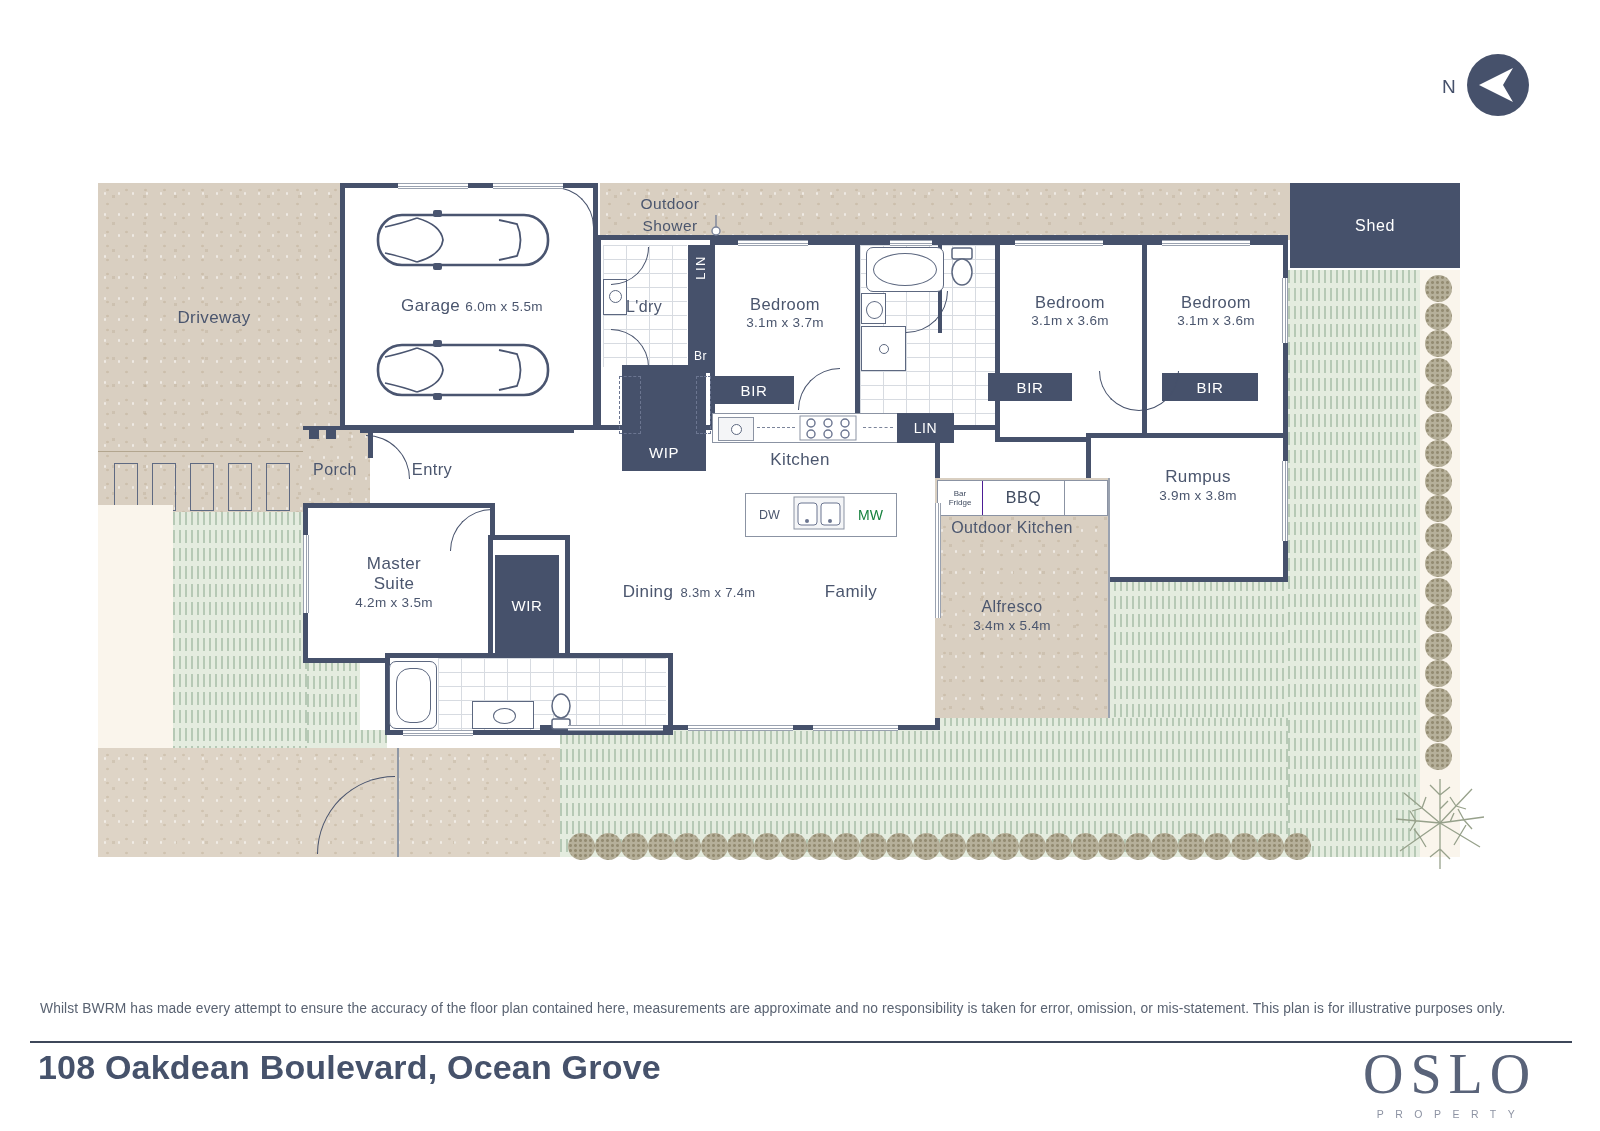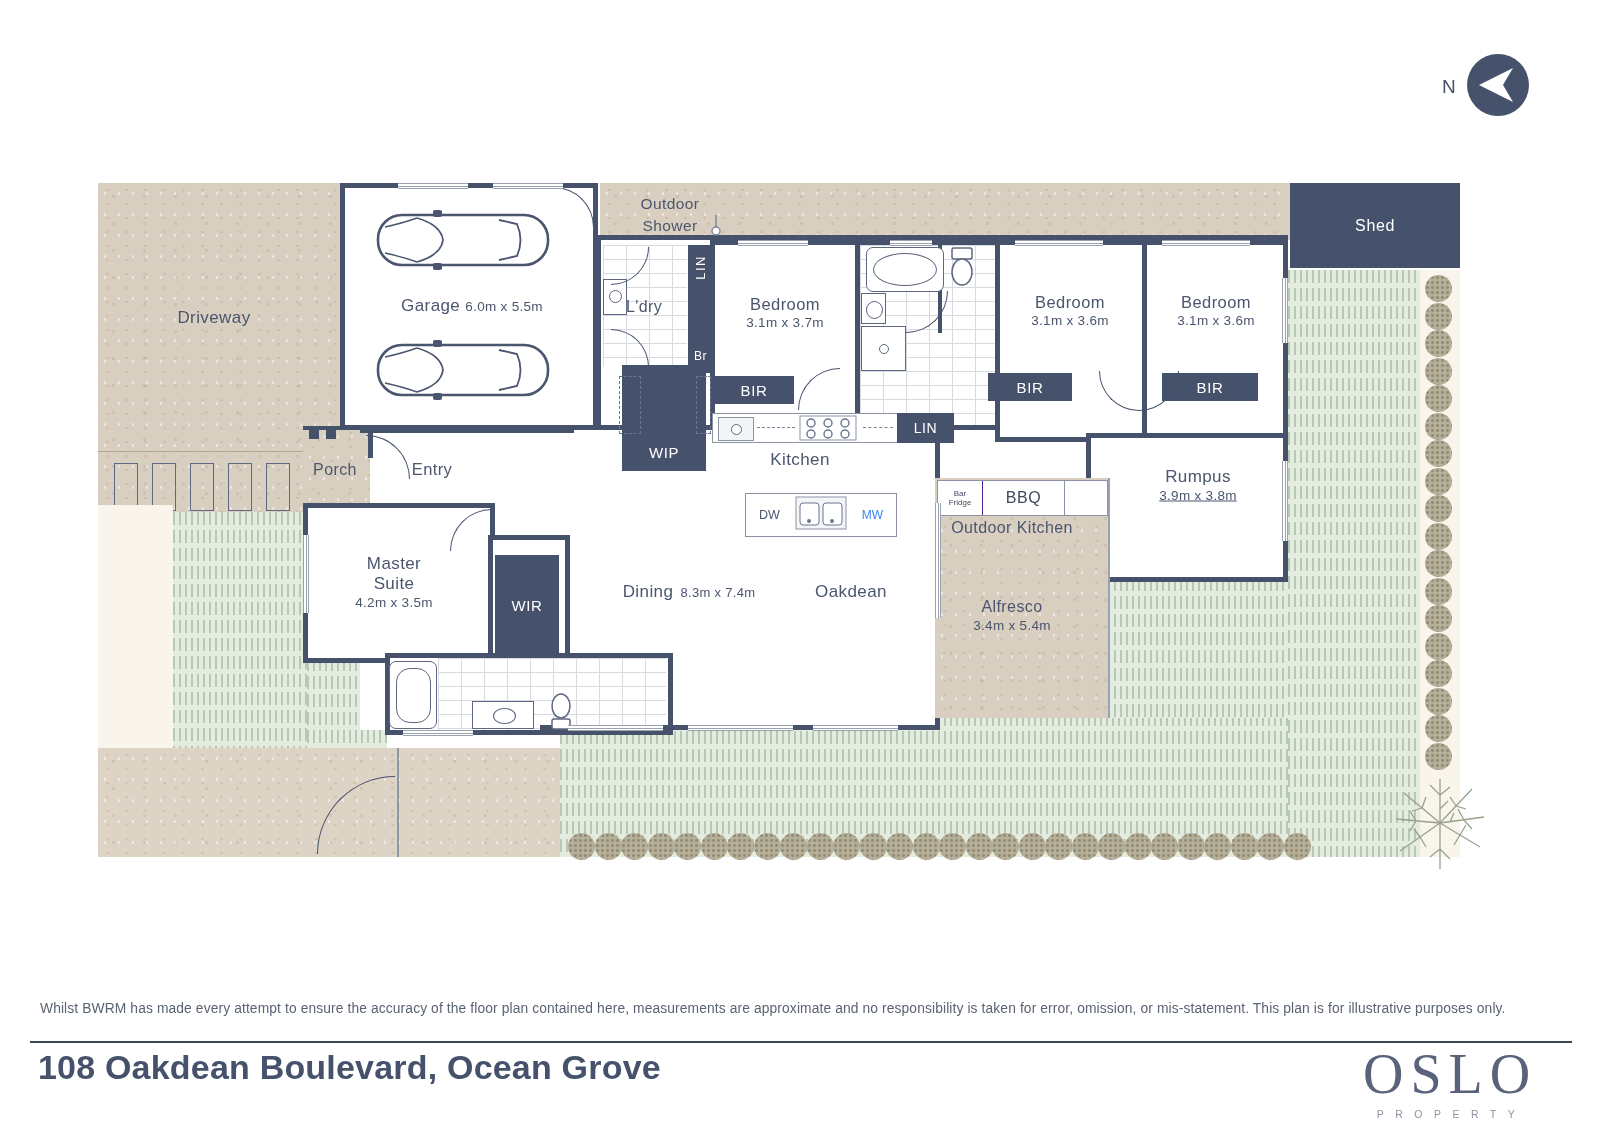--- a/index.html
+++ b/index.html
@@ -178,21 +178,21 @@
       <span style="font-size:12.5px;color:#4b566e;">DW</span>
       <span>
         <svg width="52" height="34" viewBox="0 0 52 34">
           <rect x="1" y="1" width="50" height="32" fill="#f4f5f7" stroke="#8b93a3"></rect>
           <rect x="5" y="7" width="19" height="22" rx="3" fill="#fff" stroke="#6b7590"></rect>
           <rect x="28" y="7" width="19" height="22" rx="3" fill="#fff" stroke="#6b7590"></rect>
           <circle cx="14" cy="25" r="2" fill="#6b7590"></circle>
           <circle cx="37" cy="25" r="2" fill="#6b7590"></circle>
         </svg>
       </span>
-      <span style="font-size:12px;color:#3b82f6;">MW</span>
+      <span style="font-size:14px;color:#15803d;">MW</span>
     </div>
 
     <div class="stone" style="left:837px;top:295px;width:175px;height:240px;"></div>
     <div class="abs" style="left:1010px;top:295px;width:2px;height:240px;background:#9aa2b0;"></div>
     <div class="counter" style="left:839px;top:297px;width:171px;height:36px;display:flex;">
       <div style="width:44px;border-right:1px solid #4c1d95;display:flex;flex-direction:column;align-items:center;justify-content:center;line-height:9px;font-size:8px;color:#3f4a5f;">
         <span>Bar</span>
         <span>Fridge</span>
       </div>
       <div style="flex:1;display:flex;align-items:center;justify-content:center;font-size:16px;color:#3f4a5f;letter-spacing:.5px;">
@@ -301,23 +301,23 @@
     <div class="lbl" style="left:1118px;top:119px;font-size:16.5px;">Bedroom</div>
     <div class="lbl dims" style="left:1118px;top:137px;">3.1m x 3.6m</div>
     <div class="lbl" style="left:237px;top:287px;font-size:16px;">Porch</div>
     <div class="lbl" style="left:334px;top:286px;font-size:16.5px;">Entry</div>
     <div class="lbl" style="left:702px;top:277px;">Kitchen</div>
     <div class="lbl" style="left:296px;top:381px;text-align:right;">Master</div>
     <div class="lbl" style="left:296px;top:401px;">Suite</div>
     <div class="lbl dims" style="left:296px;top:419px;">4.2m x 3.5m</div>
     <div class="lbl" style="left:550px;top:409px;">Dining</div>
     <div class="lbl dims" style="left:620px;top:409px;font-size:13px;">8.3m x 7.4m</div>
-    <div class="lbl" style="left:753px;top:409px;">Oakdean</div>
+    <div class="lbl" style="left:753px;top:409px;">Family</div>
     <div class="lbl" style="left:1100px;top:294px;">Rumpus</div>
-    <div class="lbl dims" style="left:1100px;top:312px;text-decoration:underline;">3.9m x 3.8m</div>
+    <div class="lbl dims" style="left:1100px;top:312px;">3.9m x 3.8m</div>
     <div class="lbl" style="left:914px;top:345px;font-size:16px;">Outdoor Kitchen</div>
     <div class="lbl" style="left:914px;top:424px;font-size:16px;">Alfresco</div>
     <div class="lbl dims" style="left:914px;top:442px;">3.4m x 5.4m</div>
 
     <div class="abs" style="left:1290px;top:588px;">
       <svg width="104" height="104" viewBox="0 0 104 104">
         <g stroke="#97a18b" stroke-width="1.3" fill="none">
           <path d="M52 52 L52 8 M52 24 L42 14 M52 24 L62 16 M52 38 L60 30"></path>
           <path d="M52 52 L96 46 M76 49 L70 38 M76 49 L84 58 M62 51 L66 42"></path>
           <path d="M52 52 L92 76 M72 64 L78 54 M72 64 L66 74"></path>

